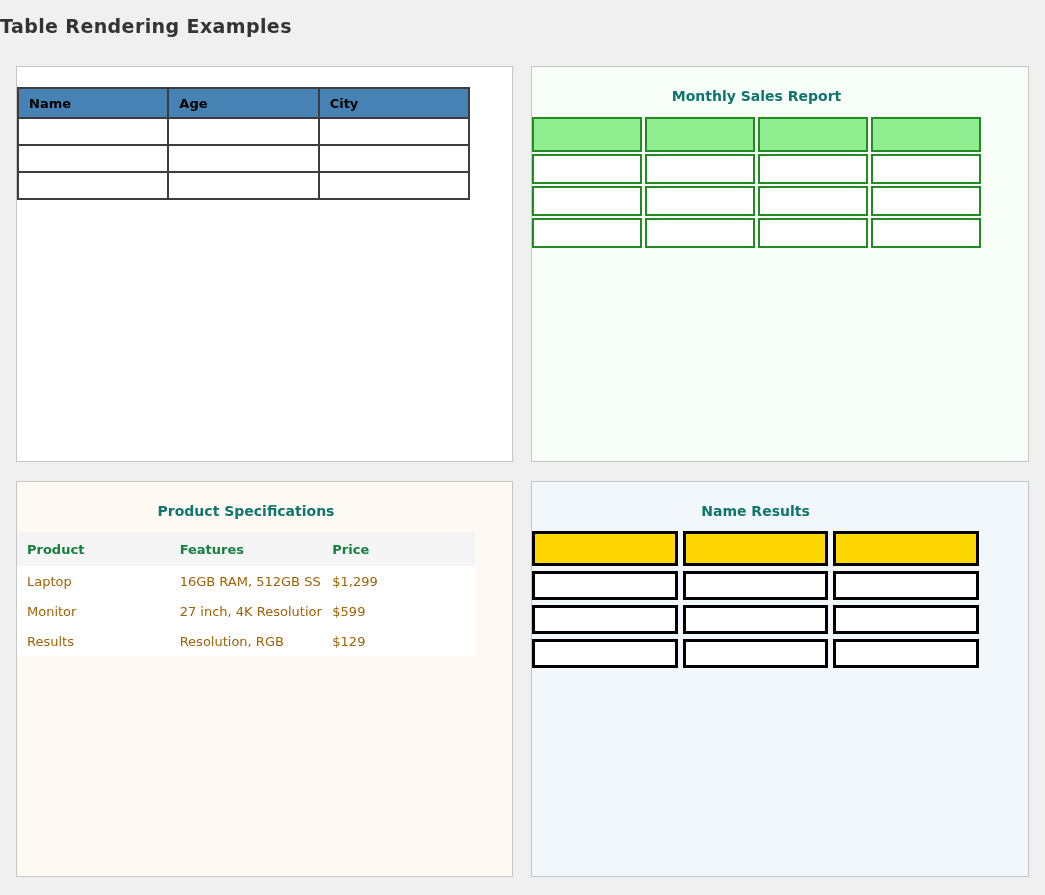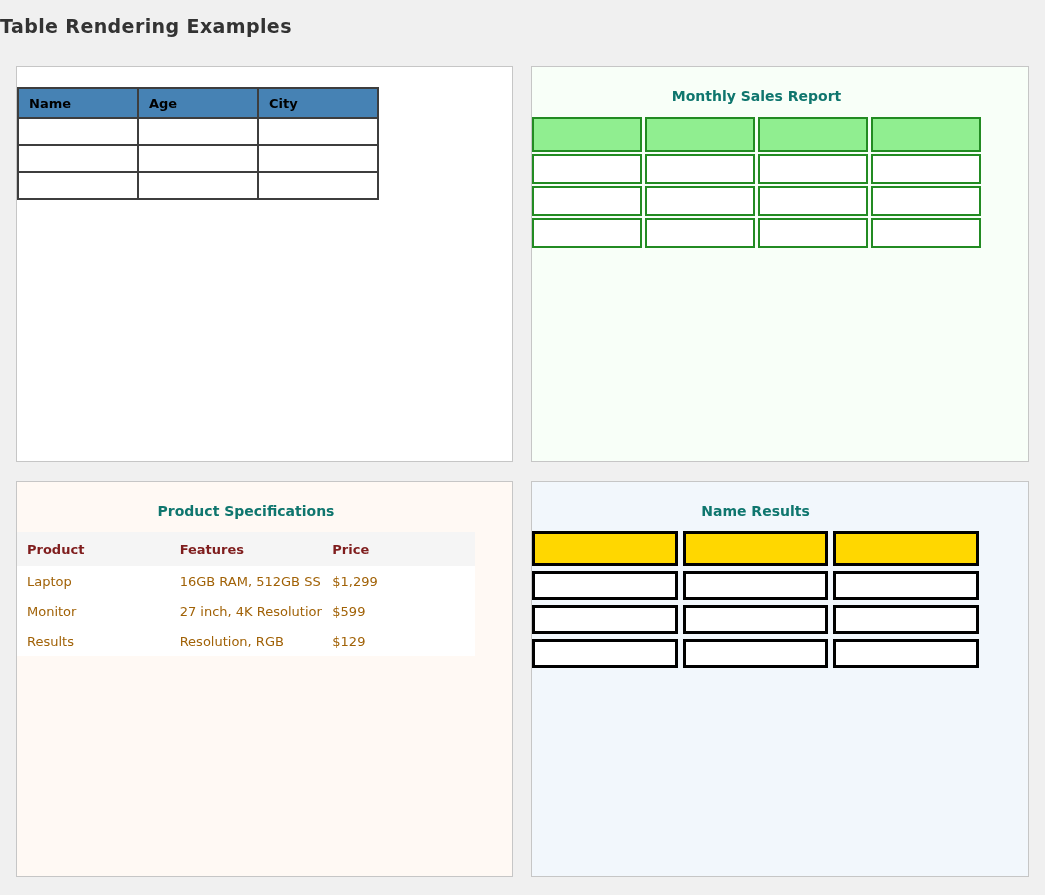--- a/index.html
+++ b/index.html
@@ -43,21 +43,21 @@
     color: #0f766e;
     text-align: center;
   }
   .sales-title    { width: 449px; }
   .products-title { width: 458px; }
   .tests-title    { width: 447px; }
 
   
   table.simple-table {
     margin-top: 20px;
-    width: 362px;
+    width: 453px;
     table-layout: fixed;
     border-collapse: collapse;
   }
   table.simple-table th, table.simple-table td {
     border: 2px solid #3d3d3d;
   }
   table.simple-table th {
     height: 30px;
     background: #4682B4;
     color: #000000;
@@ -95,21 +95,21 @@
   table.products-table {
     margin-top: 13px;
     width: 458px;
     table-layout: fixed;
     border-collapse: collapse;
     border: none;
   }
   table.products-table th {
     height: 34px;
     background: #f5f5f5;
-    color: #7f1d1d;
+    color: #15803d;
     font-size: 13px;
     font-weight: bold;
     text-align: left;
     padding: 0 0 0 10px;
   }
   table.products-table td {
     height: 30px;
     background: #ffffff;
     color: #a16207;
     font-size: 13px;

